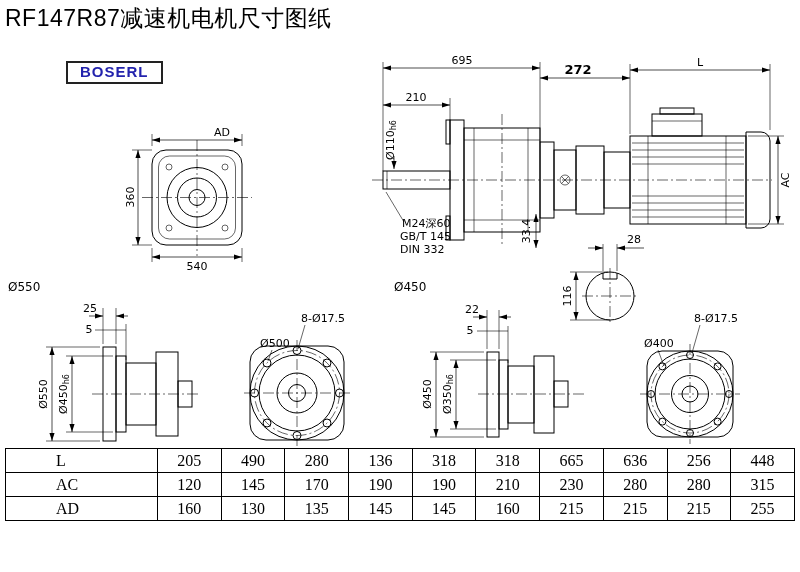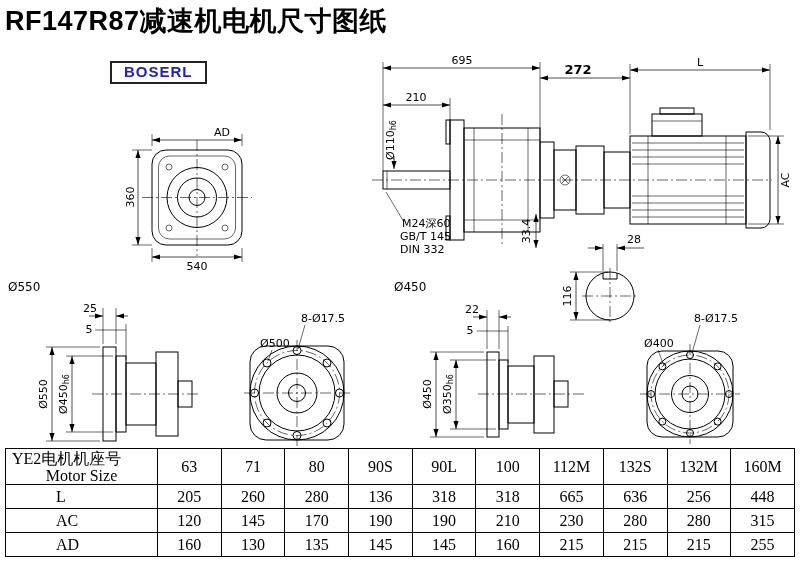--- a/index.html
+++ b/index.html
@@ -1,22 +1,22 @@
 <!DOCTYPE html>
 <html><head>
 <meta charset="utf-8">
 <style>
   * { margin:0; padding:0; box-sizing:border-box; }
   html,body { width:800px; height:572px; }
   body { background:#fff; position:relative; overflow:hidden;
          font-family:"Liberation Sans","DejaVu Sans",sans-serif; color:#000; }
 
-  .title { position:absolute; top:3px; left:5px; font-size:27px; font-weight:bold; letter-spacing:0.5px; }
+  .title { position:absolute; top:3px; left:5px; font-size:23px; font-weight:normal; letter-spacing:0.5px; }
   .brand { position:absolute; top:61px; left:66px; border:2px solid #222; padding:0 12px 2px 12px;
-           font-size:15px; font-weight:bold; color:#2323ad; letter-spacing:1px;margin-left:44px; }
+           font-size:15px; font-weight:bold; color:#2323ad; letter-spacing:1px; }
 
   svg.sheet { position:absolute; top:0; left:0; }
 
   
   .ln   { stroke:#000; stroke-width:1;   fill:none; }
   .thin { stroke:#000; stroke-width:0.6; fill:none; }
   .ext  { stroke:#000; stroke-width:0.6; fill:none; }
   .dim  { stroke:#000; stroke-width:0.7; fill:none; }
   .cl   { stroke:#000; stroke-width:0.6; fill:none; stroke-dasharray:11 3 2 3; }
 
@@ -283,40 +283,24 @@
     <text class="lbl" x="644" y="347">Ø400</text>
   </g>
 </svg>
 
 <table class="dims">
   <colgroup>
       <col class="first">
       <col span="10">
     </colgroup>
   <tbody>
-      <tr class="hdr">
-    <th>
-      <div class="hcn">YE2电机机座号</div>
-      <div class="hen">Motor Size</div>
-    </th>
-    <th>63</th>
-    <th>71</th>
-    <th>80</th>
-    <th>90S</th>
-    <th>90L</th>
-    <th>100</th>
-    <th>112M</th>
-    <th>132S</th>
-    <th>132M</th>
-    <th>160M</th>
-  </tr>
   <tr>
     <td class="lblcell">L</td>
     <td>205</td>
-    <td>260</td>
+    <td>490</td>
     <td>280</td>
     <td>136</td>
     <td>318</td>
     <td>318</td>
     <td>665</td>
     <td>636</td>
     <td>256</td>
     <td>448</td>
   </tr>
   <tr>

